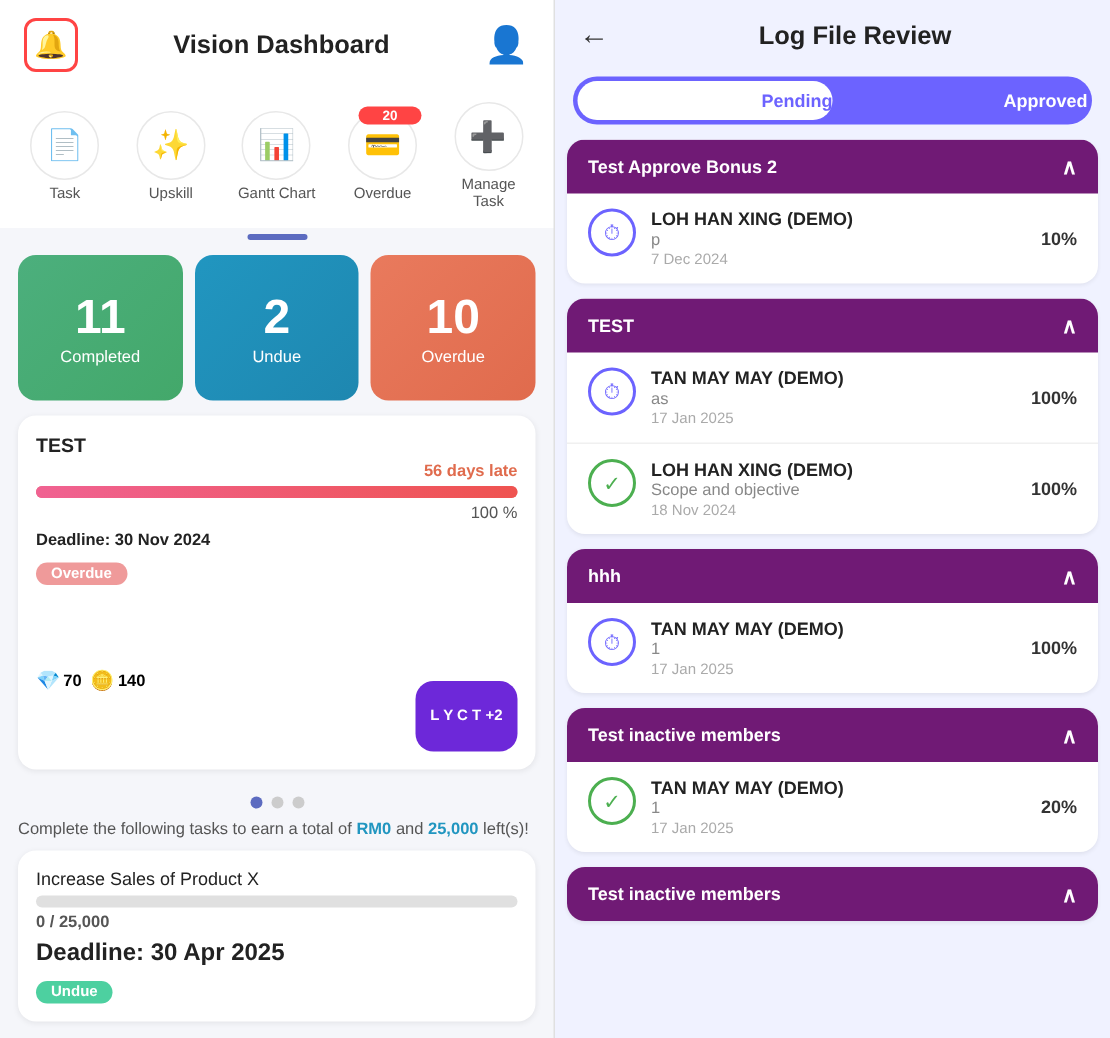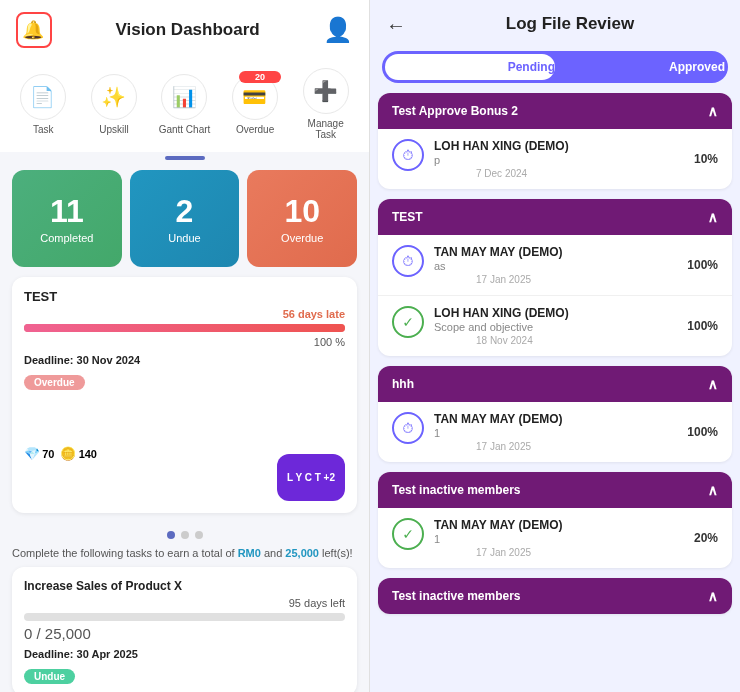--- a/index.html
+++ b/index.html
@@ -165,32 +165,32 @@
     .earn-text .coins { color: #2196c0; font-weight: 600; }
 
     
     .task-card2 {
       background: #fff;
       border-radius: 12px;
       margin: 0 12px;
       padding: 12px;
       box-shadow: 0 1px 4px rgba(0,0,0,0.08);
     }
-    .task-card2-title { font-size: 12px; font-weight: 700; color: #222; margin-bottom: 4px; }
+    .task-card2-title { font-size: 12px; font-weight: 400; color: #222; margin-bottom: 4px; }
     .days-left { text-align: right; font-size: 11px; color: #555; margin-bottom: 4px; }
     .progress-bar-bg2 {
       background: #e0e0e0; border-radius: 4px; height: 8px; margin-bottom: 4px;
     }
     .progress-bar-fill2 {
       height: 8px; border-radius: 4px;
       background: #9fa8da;
       width: 0%;
     }
-    .progress-count { font-size: 15px; color: #555; margin-bottom: 6px; }
-    .deadline2 { font-size: 11px; font-weight: 700; color: #222; margin-bottom: 6px; }
+    .progress-count { font-size: 11px; color: #555; margin-bottom: 6px; font-weight: bold; }
+    .deadline2 { font-size: 16px; font-weight: 700; color: #222; margin-bottom: 6px; }
     .badge-undue {
       display: inline-block;
       background: #4dd0a0; color: #fff;
       font-size: 10px; font-weight: 600;
       padding: 2px 10px; border-radius: 10px;
     }
 
     
     .right-panel {
       width: 370px;
@@ -263,21 +263,21 @@
       border: 2px solid #6c63ff;
       display: flex; align-items: center; justify-content: center;
       flex-shrink: 0;
       font-size: 14px;
     }
     .log-icon.check { border-color: #4caf50; color: #4caf50; }
     .log-icon.clock { color: #6c63ff; }
     .log-info { flex: 1; }
     .log-name { font-size: 12px; font-weight: 700; color: #222; }
     .log-desc { font-size: 11px; color: #888; margin-top: 1px; }
-    .log-date { font-size: 10px; color: #aaa; margin-top: 2px; margin-left: 42px; }
+    .log-date { font-size: 10px; color: #aaa; margin-top: 2px; }
     .log-pct { font-size: 12px; font-weight: 600; color: #333; align-self: center; }
   </style>
 </head>
 <body>
 
 <div class="left-panel">
 
   <div class="left-header">
     <div class="bell-icon-wrapper">
       <span class="bell-icon">🔔</span>
@@ -376,21 +376,20 @@
   <div class="earn-text">
     <span>Complete the following tasks to earn a total of </span>
     <span class="rm">RM0</span>
     <span> and </span>
     <span class="coins">25,000</span>
     <span> left(s)!</span>
   </div>
 
   <div class="task-card2">
     <div class="task-card2-title">Increase Sales of Product X</div>
-    <div class="days-left">95 days left</div>
     <div class="progress-bar-bg2">
       <div class="progress-bar-fill2"></div>
     </div>
     <div class="progress-count">0 / 25,000</div>
     <div class="deadline2">Deadline: 30 Apr 2025</div>
     <span class="badge-undue">Undue</span>
   </div>
 
 </div>
 

